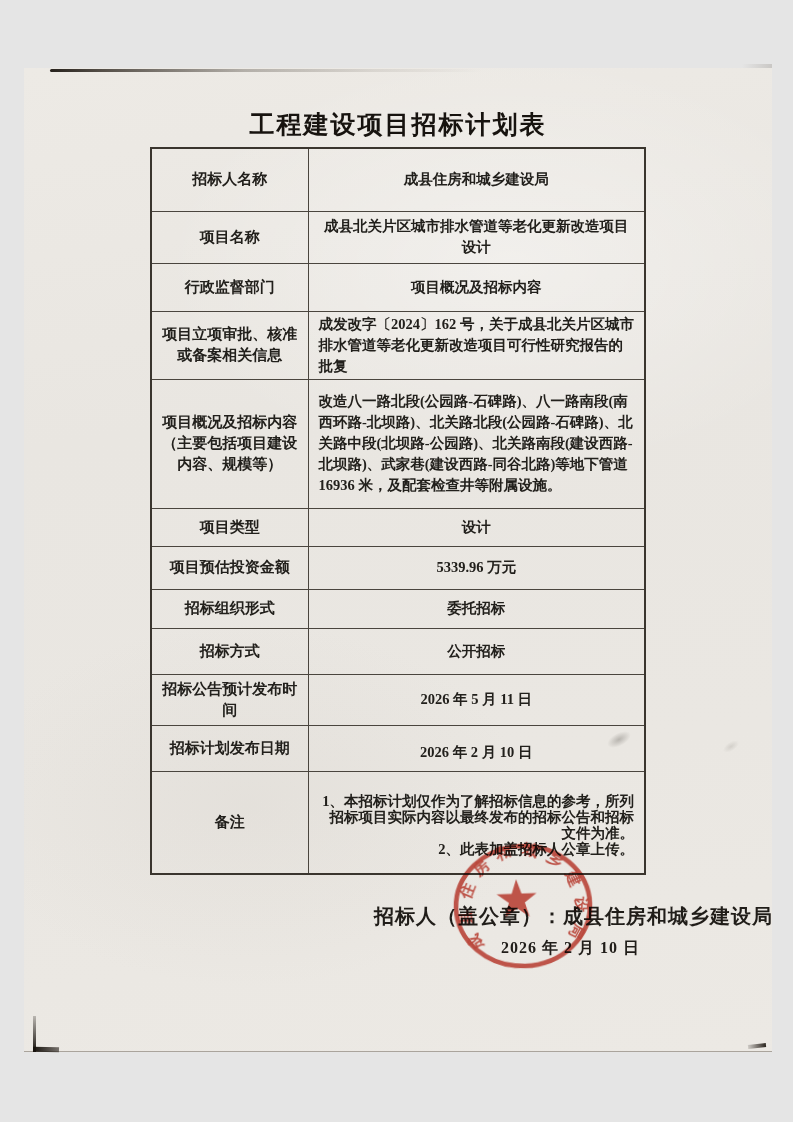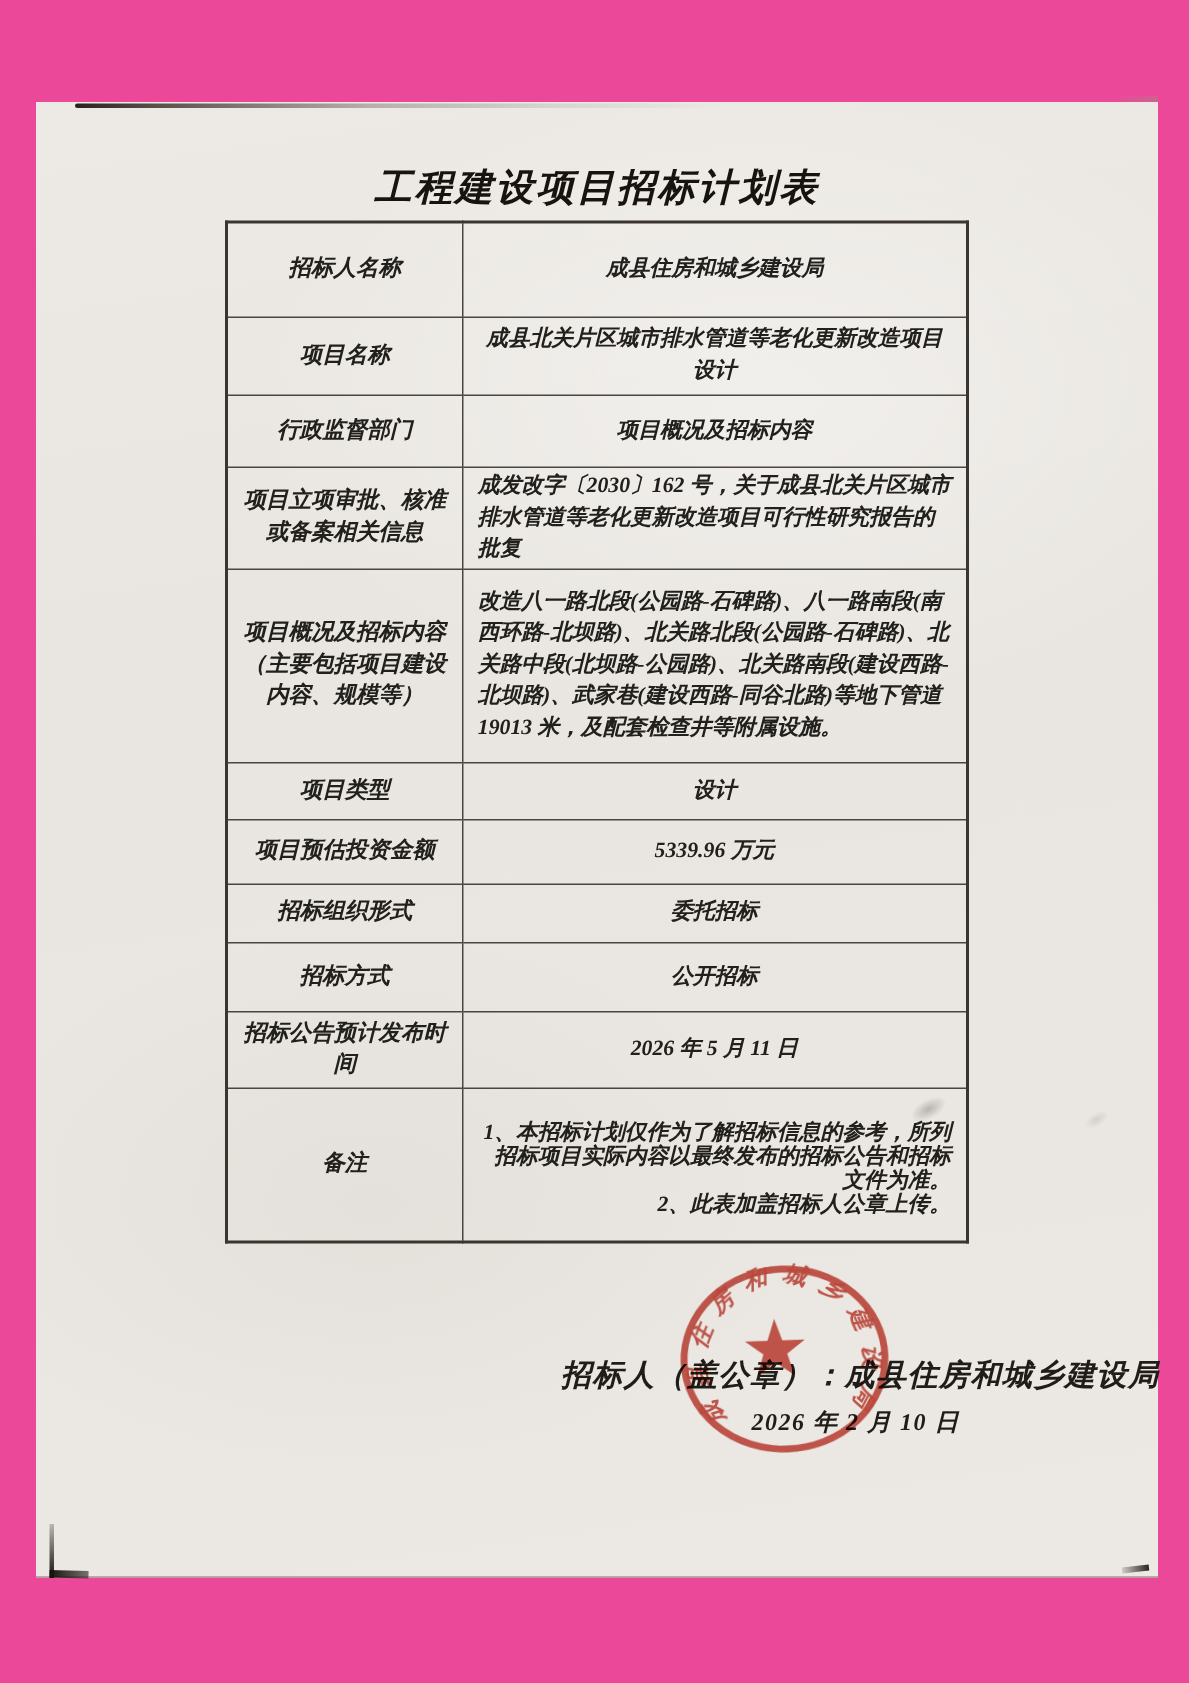--- a/index.html
+++ b/index.html
@@ -1,24 +1,23 @@
 <!DOCTYPE html>
 <html><head>
 <meta charset="utf-8">
 <style>
   * { margin: 0; padding: 0; box-sizing: border-box; }
   html,body { background:#ffffff; }
   .canvas {
     position: relative;
     width: 793px; height: 1122px;
-    background: #ec4899;
+    background: #e5e5e5;
     overflow: hidden;
     font-family: "Liberation Serif", "DejaVu Serif", serif;
     color: #201d19;
-    font-style: italic;
   }
   
   .paper {
     position: absolute;
     left: 24px; top: 68px;
     width: 748px; height: 984px;
     background:
       radial-gradient(ellipse 500px 300px at 65% 20%, rgba(255,255,255,0.35), rgba(255,255,255,0) 70%),
       radial-gradient(ellipse 400px 260px at 30% 75%, rgba(210,205,198,0.25), rgba(210,205,198,0) 70%),
       linear-gradient(172deg, #edeae5 0%, #e9e6e1 35%, #eae7e2 70%, #ece9e4 100%);
@@ -178,45 +177,49 @@
       <tr class="r2">
         <th>项目名称</th>
         <td>成县北关片区城市排水管道等老化更新改造项目设计</td>
       </tr>
       <tr class="r3">
         <th>行政监督部门</th>
         <td>项目概况及招标内容</td>
       </tr>
       <tr class="r4">
         <th>项目立项审批、核准或备案相关信息</th>
-        <td>成发改字〔2030〕162 号，关于成县北关片区城市排水管道等老化更新改造项目可行性研究报告的批复</td>
+        <td>成发改字〔2024〕162 号，关于成县北关片区城市排水管道等老化更新改造项目可行性研究报告的批复</td>
       </tr>
       <tr class="r5">
         <th>项目概况及招标内容（主要包括项目建设内容、规模等）</th>
-        <td>改造八一路北段(公园路-石碑路)、八一路南段(南西环路-北坝路)、北关路北段(公园路-石碑路)、北关路中段(北坝路-公园路)、北关路南段(建设西路-北坝路)、武家巷(建设西路-同谷北路)等地下管道 19013 米，及配套检查井等附属设施。</td>
+        <td>改造八一路北段(公园路-石碑路)、八一路南段(南西环路-北坝路)、北关路北段(公园路-石碑路)、北关路中段(北坝路-公园路)、北关路南段(建设西路-北坝路)、武家巷(建设西路-同谷北路)等地下管道 16936 米，及配套检查井等附属设施。</td>
       </tr>
       <tr class="r6">
         <th>项目类型</th>
         <td>设计</td>
       </tr>
       <tr class="r7">
         <th>项目预估投资金额</th>
         <td>5339.96 万元</td>
       </tr>
       <tr class="r8">
         <th>招标组织形式</th>
         <td>委托招标</td>
       </tr>
       <tr class="r9">
         <th>招标方式</th>
         <td>公开招标</td>
       </tr>
       <tr class="r10">
         <th>招标公告预计发布时间</th>
         <td>2026 年 5 月 11 日</td>
+      </tr>
+      <tr class="r11">
+        <th>招标计划发布日期</th>
+        <td>2026 年 2 月 10 日</td>
       </tr>
       <tr class="r12">
         <th>备注</th>
         <td>1、本招标计划仅作为了解招标信息的参考，所列招标项目实际内容以最终发布的招标公告和招标文件为准。
 2、此表加盖招标人公章上传。</td>
       </tr>
     </tbody>
   </table>
 
   <div class="sign-line"><span>招标人（盖公章）：</span><span>成县住房和城乡建设局</span></div>

